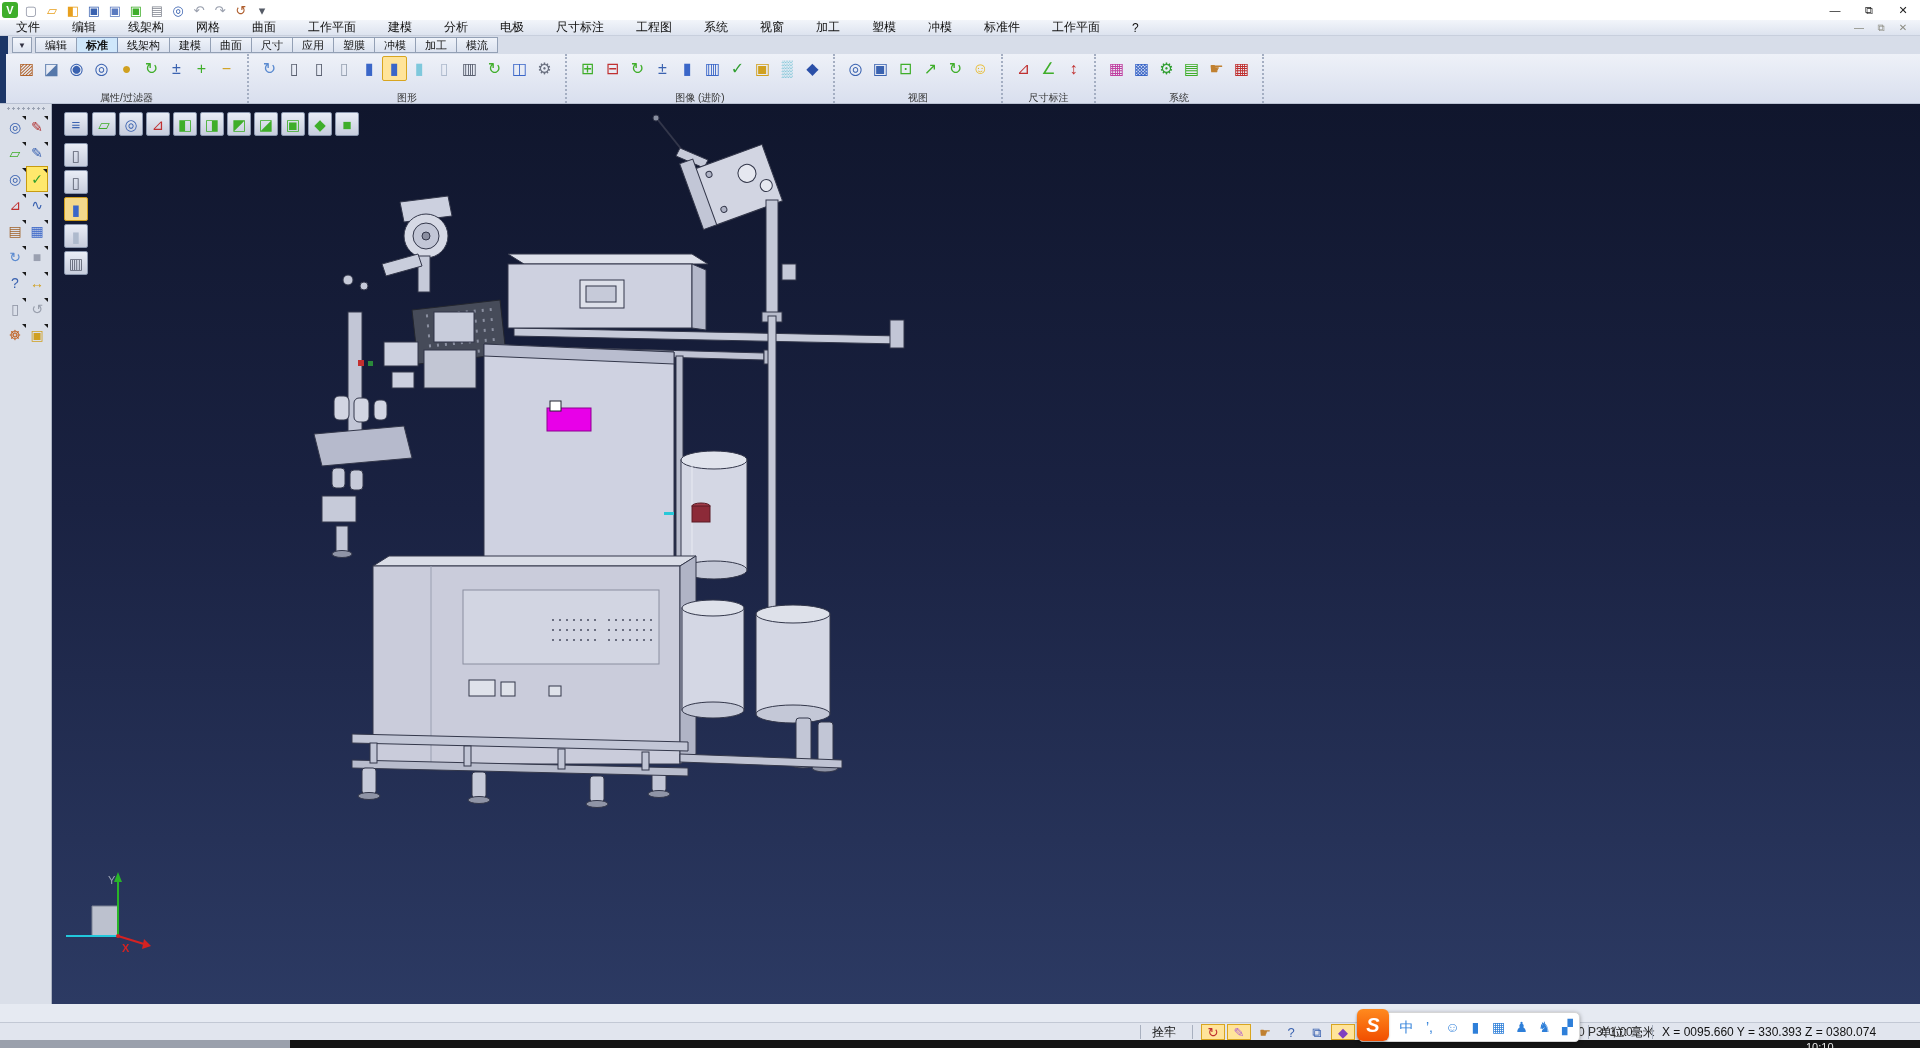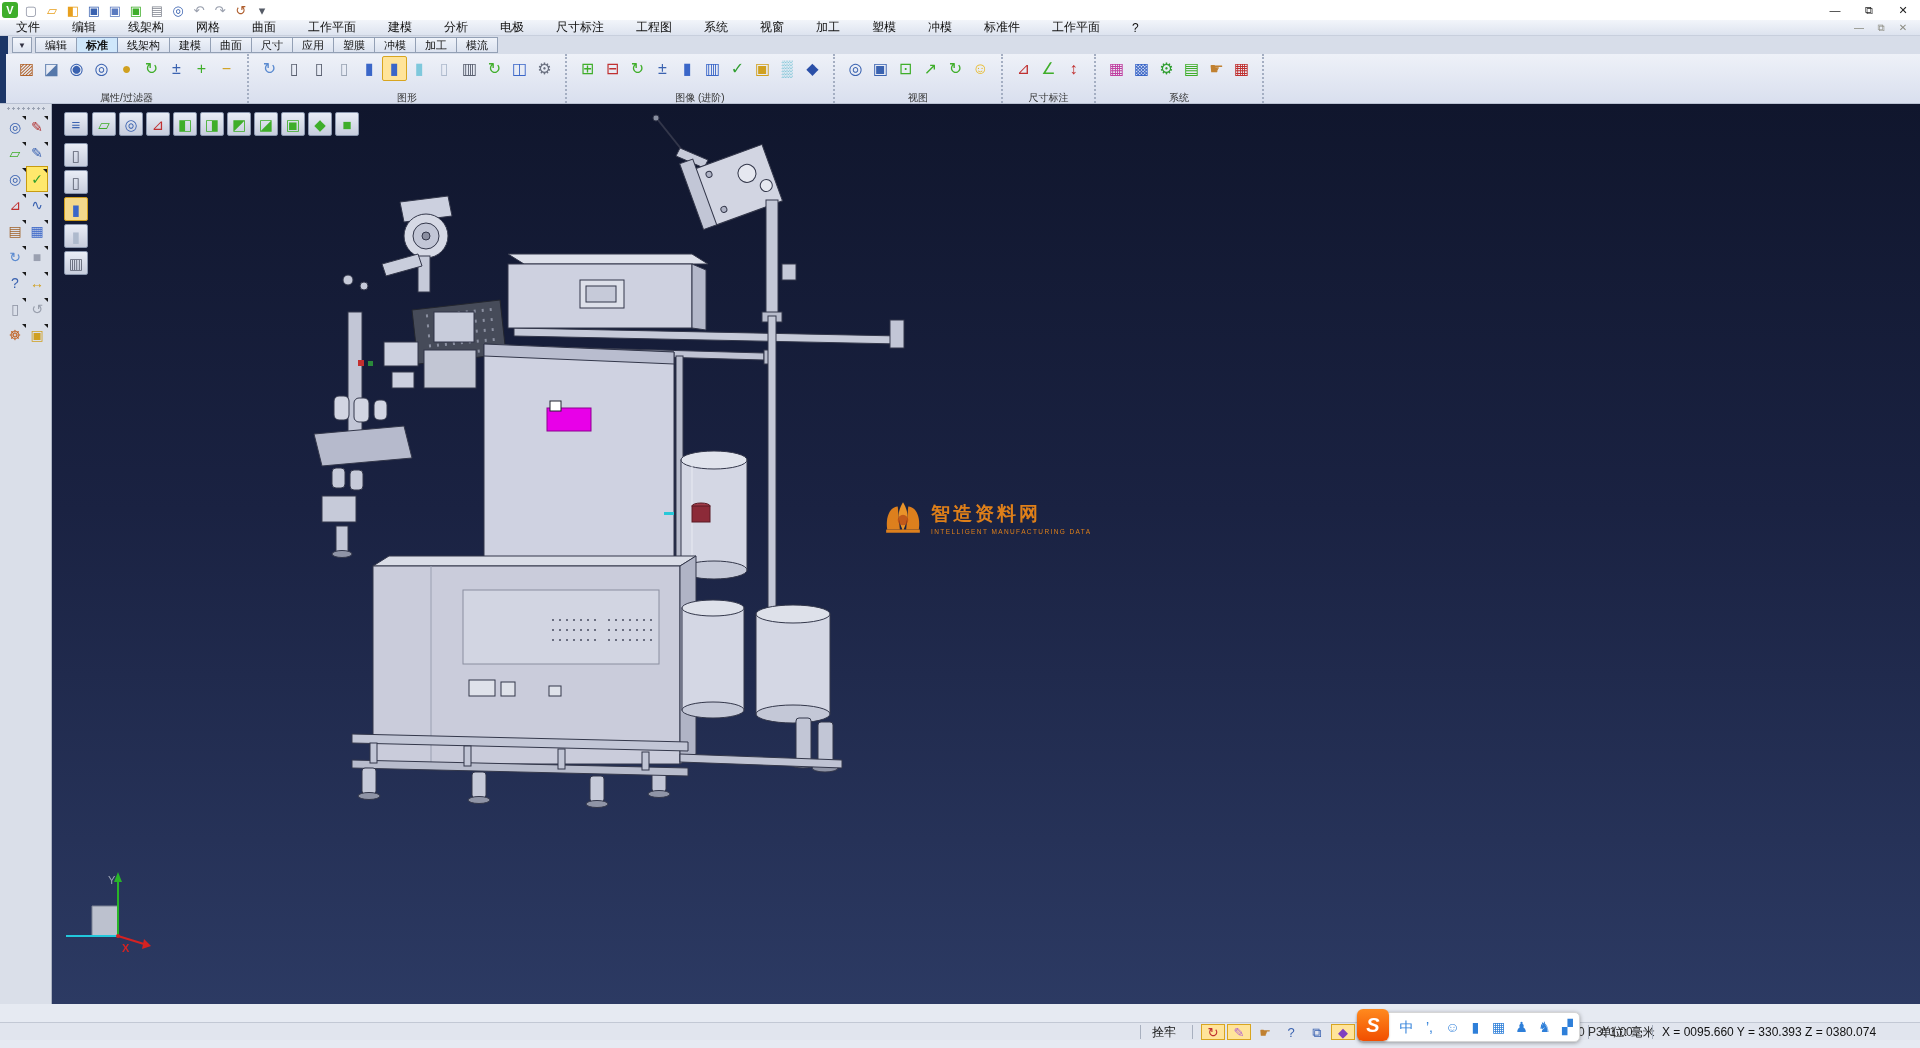--- a/index.html
+++ b/index.html
@@ -610,33 +610,20 @@
           <span class="g">▮</span>
         </span>
         <span class="vb" style="color: rgb(174, 186, 205);">
           <span class="g">▮</span>
         </span>
         <span class="vb" style="color: rgb(90, 96, 112);">
           <span class="g">▥</span>
         </span>
       </div>
 
-    <div id="watermark">
-      <svg width="40" height="40" viewBox="0 0 38 38">
-        <path d="M4,30 C2,16 8,8 14,8 L16,30 Z" fill="#e8851c"></path>
-        <path d="M34,30 C36,16 30,8 24,8 L22,30 Z" fill="#e8851c"></path>
-        <path d="M19,4 C13,14 14,21 19,31 C24,21 25,14 19,4 Z" fill="#f59a28"></path>
-        <circle cx="19" cy="21" r="5" fill="#b33c10" opacity="0.65"></circle>
-        <rect x="3" y="30" width="32" height="3" fill="#e8851c"></rect>
-      </svg>
-      <div id="wm-text" style="color:#ea8517;">
-        <div class="t1" style="color: rgb(234, 133, 23);">智造资料网</div>
-        <div class="t2" style="color: rgb(234, 133, 23);">INTELLIGENT MANUFACTURING DATA</div>
-      </div>
-    </div>
   </div>
 
 
   <div id="status2">
     <span class="sep" style="left:1140px;"></span>
     <span class="st" style="left:1152px;">拴牢</span>
     <span class="sep" style="left:1192px;"></span>
     <div class="st" style="left:1200px;">
 
     <span class="sti on" style="color: rgb(192, 48, 48);">
@@ -689,14 +676,18 @@
         </span>
         <span class="imei" style="color: rgb(46, 127, 217);">
           <span class="g">♞</span>
         </span>
         <span class="imei" style="color: rgb(46, 127, 217);">
           <span class="g">▞</span>
         </span>
       </div>
   </div>
 
+  <div id="taskbar">
+    <div id="tb-left"></div>
+    <span id="tb-clock">10:10</span>
+  </div>
 
 </div>
 
 </body></html>

